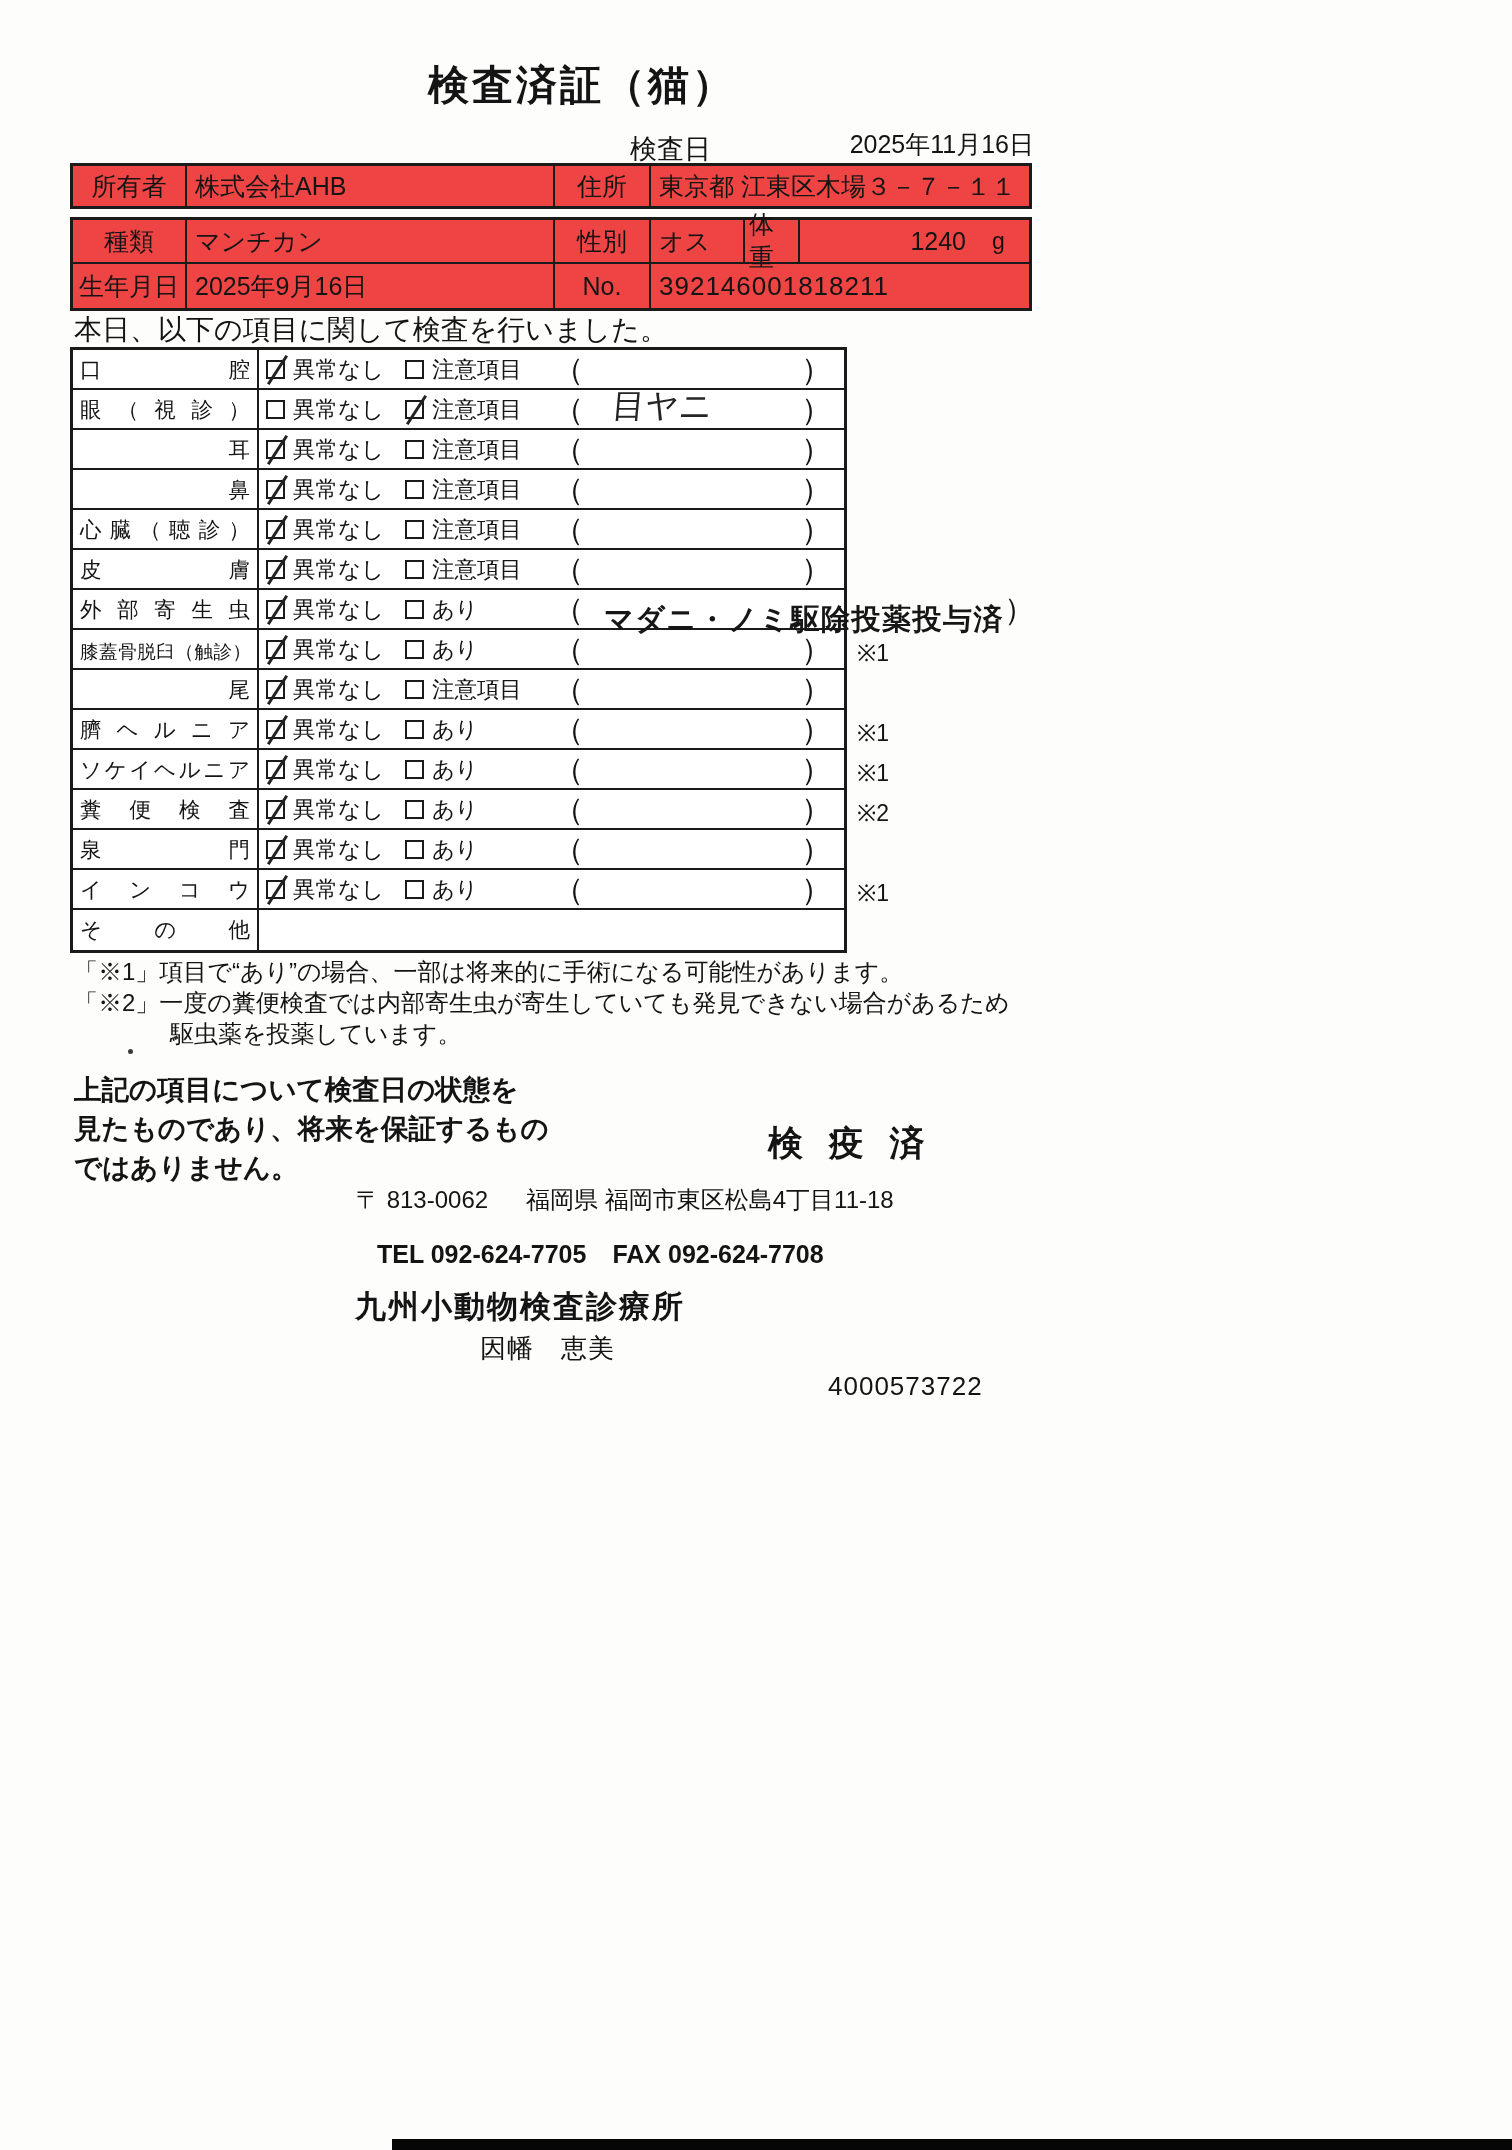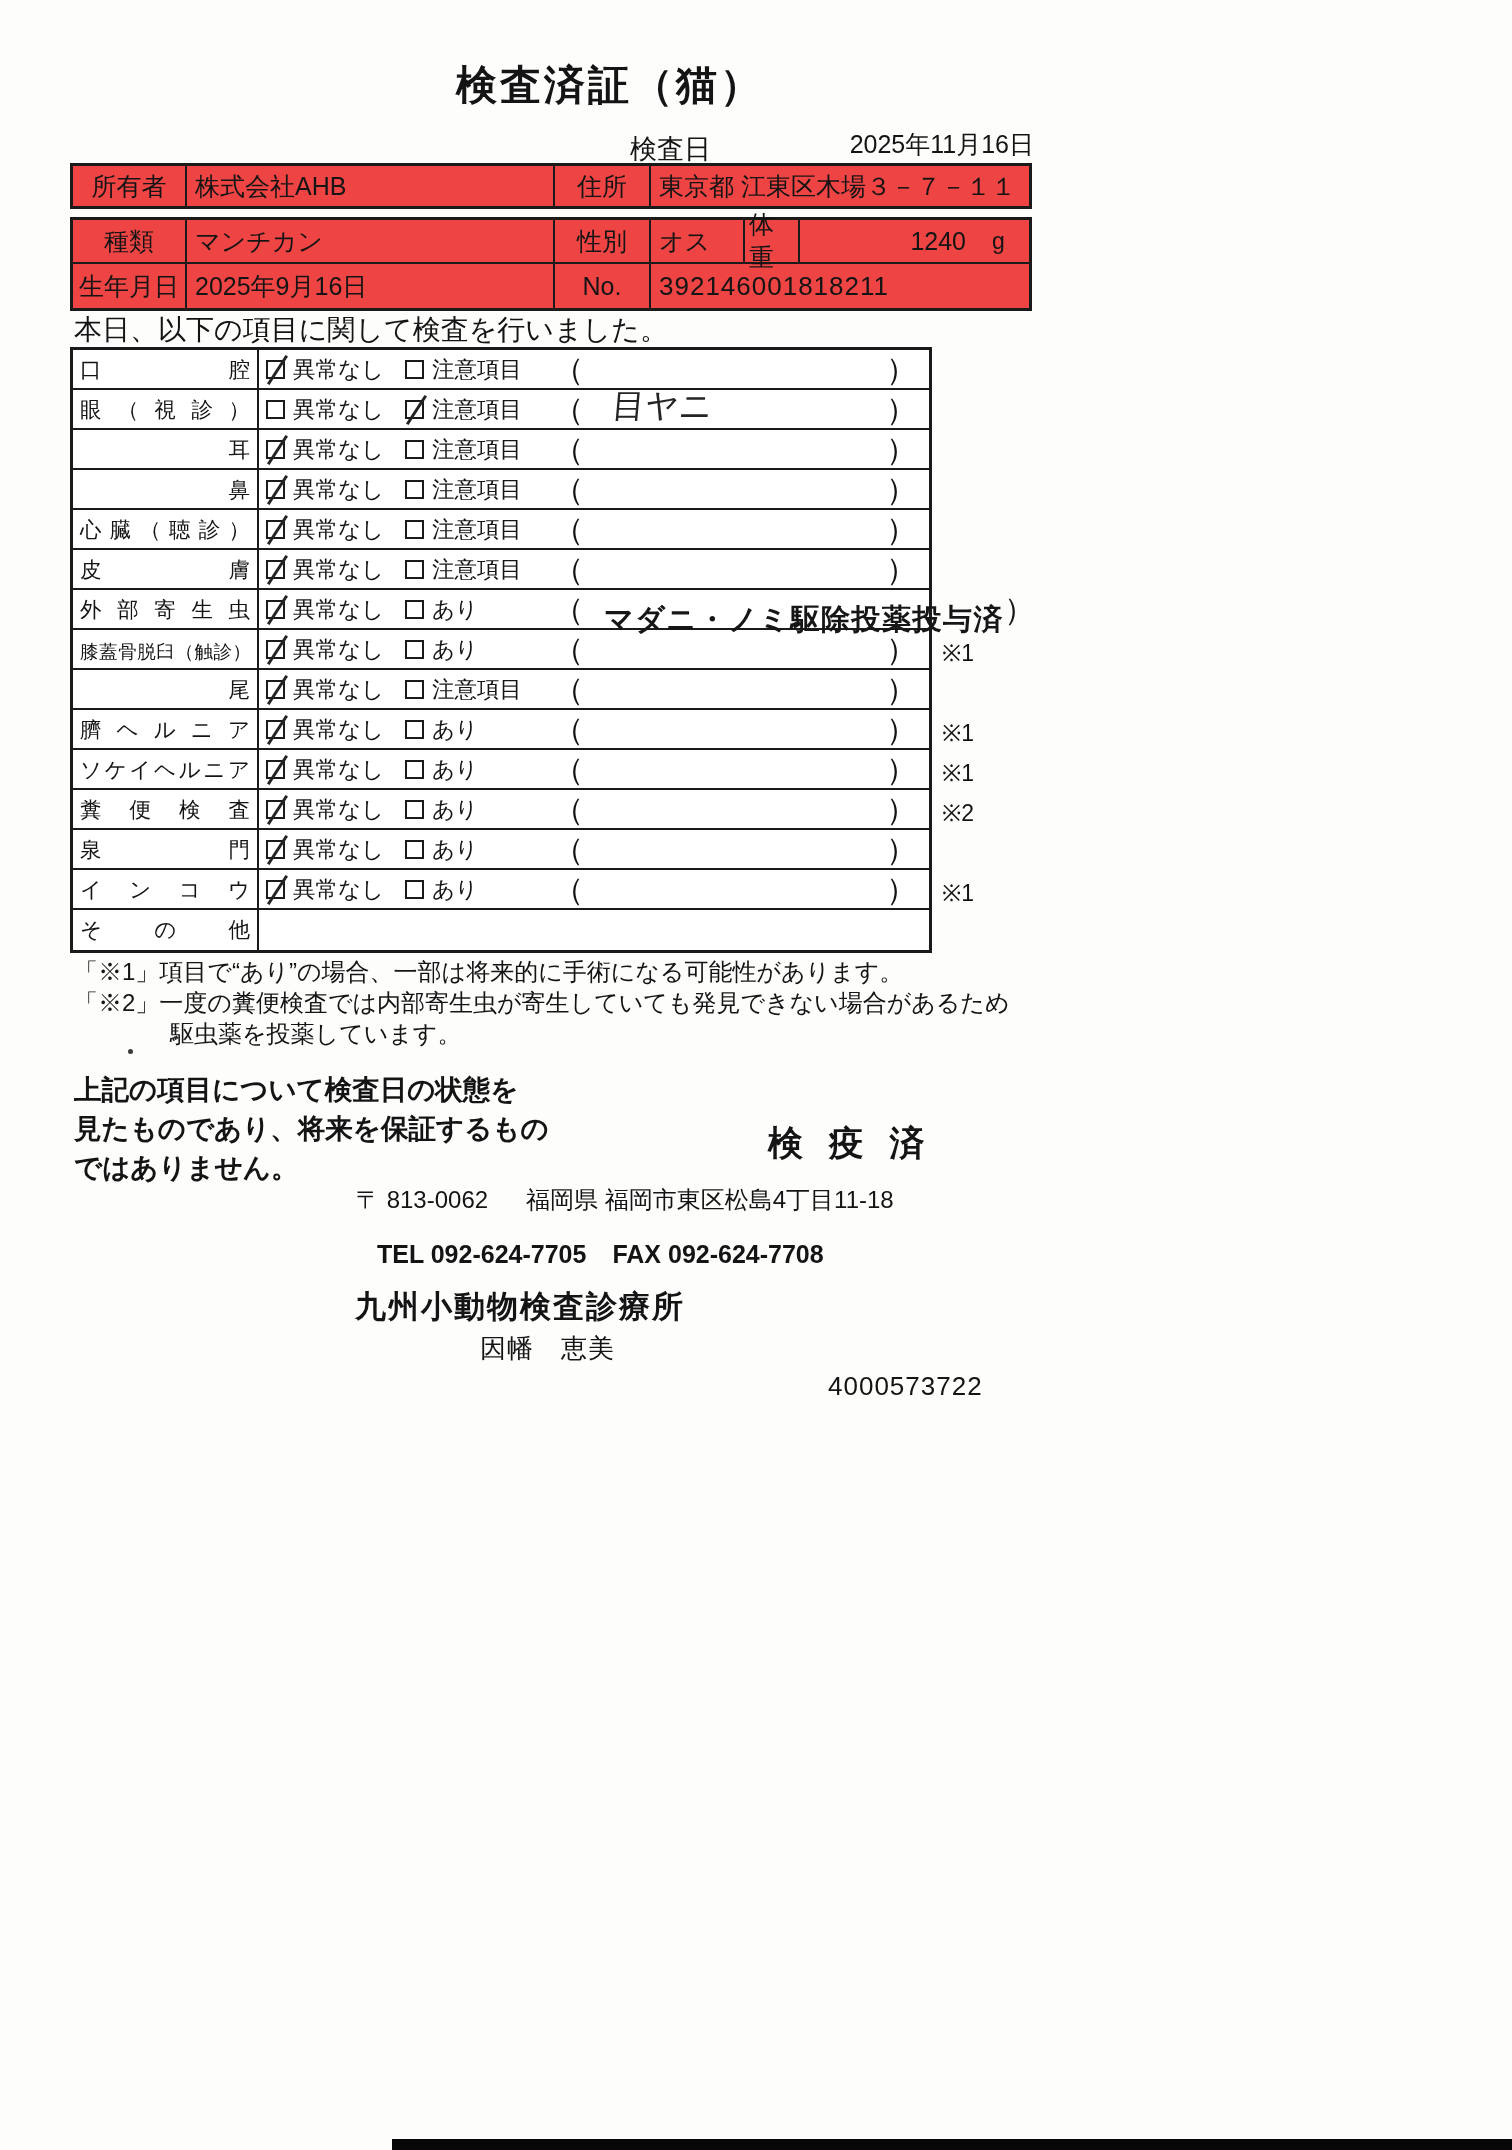--- a/index.html
+++ b/index.html
@@ -1,20 +1,20 @@
 <!DOCTYPE html>
 <html><head>
 <meta charset="utf-8">
 <style>
   * { margin:0; padding:0; box-sizing:border-box; }
   html,body { width:1512px; height:2150px; background:#fdfdfc; }
   body { position:relative; font-family:"Liberation Sans", sans-serif; color:#141414; }
   .abs { position:absolute; }
 
-  .title { top:58px; left:428px; font-size:41px; font-weight:700; letter-spacing:3px;margin-left:28px; }
+  .title { top:58px; left:428px; font-size:41px; font-weight:700; letter-spacing:3px; }
 
   .insp-label { top:131px; left:630px; font-size:27px; font-weight:500;text-align:right; }
   .insp-date  { top:128px; left:808px; width:226px; text-align:right; font-size:25px; font-weight:500; }
 
   .box { border:3px solid #1a1a1a; background:#ef4444; }
   .tbl { display:flex; align-items:stretch; font-size:25px; }
   .cell { display:flex; align-items:center; border-right:2.5px solid #1a1a1a; padding:0 8px; }
   .cell.last { border-right:none; }
   .cell.lab { justify-content:center; font-weight:500; padding:0 4px; }
   .cell.val { font-weight:500; }
@@ -24,21 +24,21 @@
   .trow.first { border-bottom:2.5px solid #1a1a1a; }
   .w1 { width:114px; } .w2 { width:368px; } .w3 { width:96px; } .w4 { width:94px; } .w5 { width:55px; }
   .wf { flex:1; }
   .weight-cell { display:flex; align-items:center; }
   .weight-val { flex:1; text-align:right; padding-right:10px; }
   .weight-unit { width:45px; text-align:center; font-size:23px; }
   .num-val { letter-spacing:1px; font-size:26px; }
 
   .intro { top:311px; left:74px; font-size:28px; font-weight:500;text-align:center; }
 
-  .chktable { top:347px; left:70px; width:862px; background:#fff; border:3px solid #1a1a1a; }
+  .chktable { top:347px; left:70px; width:777px; background:#fff; border:3px solid #1a1a1a; }
   .chk-row { position:relative; display:flex; align-items:center; height:40px; border-bottom:2.5px solid #1a1a1a; }
   .chk-row.last { border-bottom:none; }
   .c-label { width:186px; height:100%; border-right:2.5px solid #1a1a1a; padding:6px 7px 0;
              font-size:21.5px; font-weight:500; text-align:justify; text-align-last:justify;
              overflow:hidden; white-space:nowrap; line-height:28px; }
   .c-label[data-compact="true"] { font-size:18.5px; letter-spacing:-1px; padding-top:8px; }
   .c-opt { display:flex; align-items:center; font-size:22.5px; font-weight:500; }
   .c-opt1 { width:142px; padding-left:7px; }
   .c-opt2 { width:152px; padding-left:4px; }
   .cb { width:19px; height:19px; border:2.5px solid #1a1a1a; position:relative; margin-right:8px; flex:none; background:#fff; }

